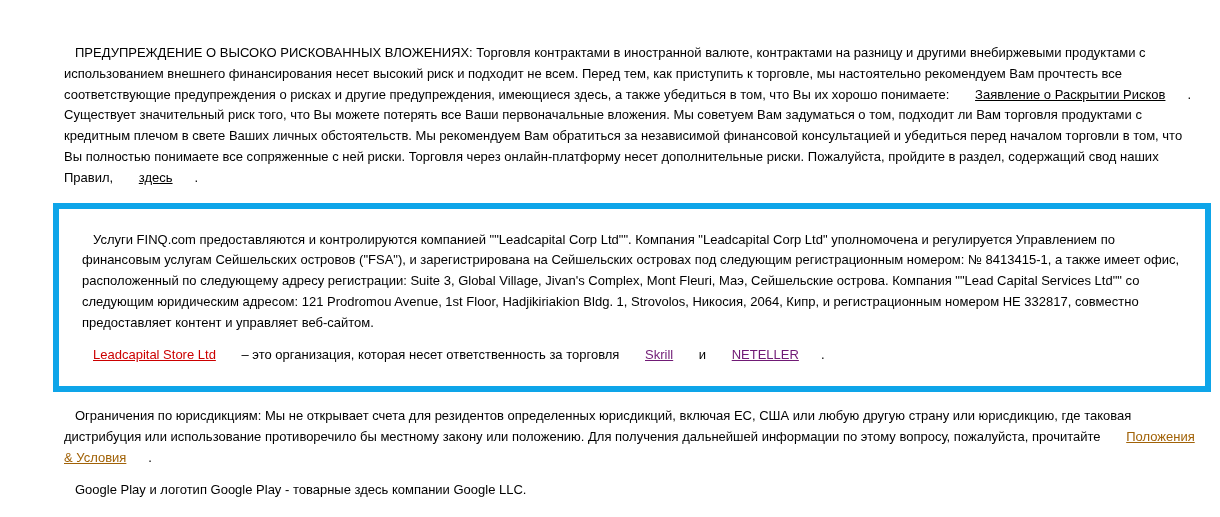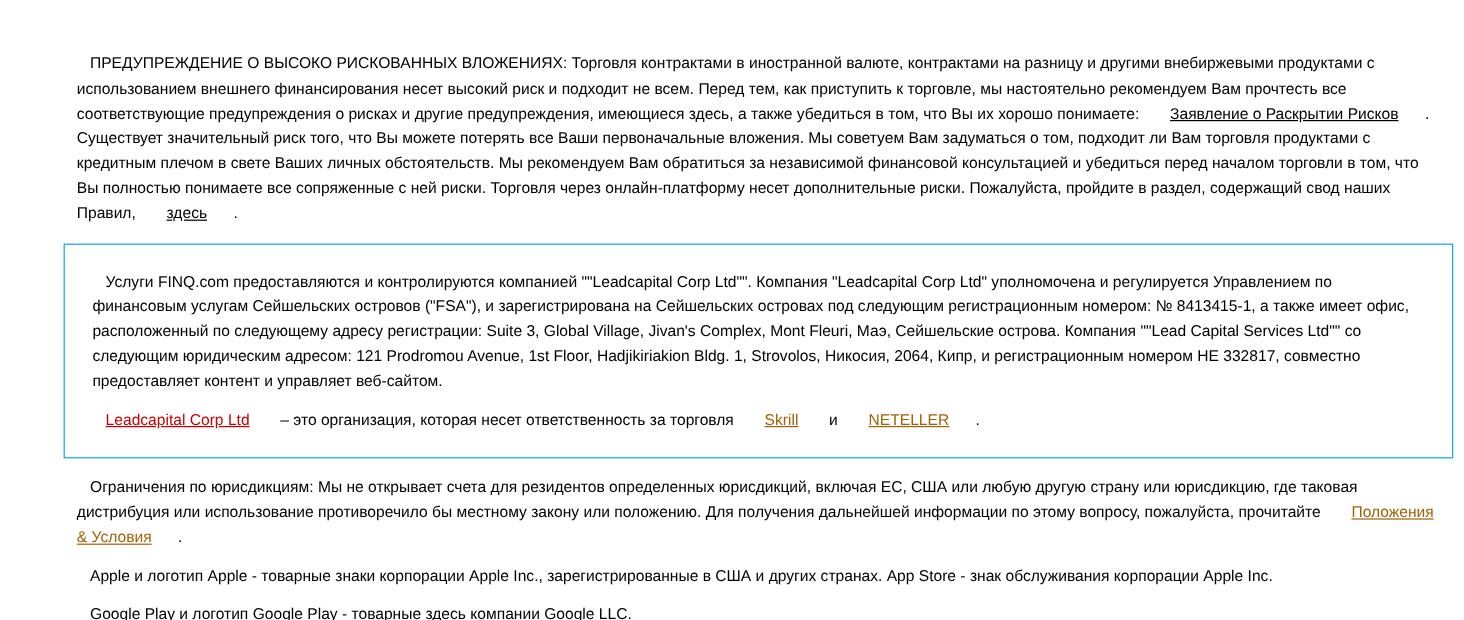--- a/index.html
+++ b/index.html
@@ -23,29 +23,29 @@
       margin-bottom: 14px;
       color: #000;
     }
 
     .warning-text a {
       color: #000;
       text-decoration: underline;
     }
 
     .bordered-box {
-      border: 1px solid #0ea5e9;
+      border: 6px solid #0ea5e9;
       padding: 10px 12px;
       margin-bottom: 14px;
       line-height: 1.6;
       color: #000;
     }
 
     .bordered-box a {
-      color: #a16207;
+      color: #701a75;
       text-decoration: underline;
     }
 
     .bordered-box .link-red {
       color: #cc0000;
       text-decoration: underline;
     }
 
     .jurisdiction-text {
       line-height: 1.6;
@@ -76,27 +76,24 @@
   <p class="warning-text">
     <span>ПРЕДУПРЕЖДЕНИЕ О ВЫСОКО РИСКОВАННЫХ ВЛОЖЕНИЯХ: Торговля контрактами в иностранной валюте, контрактами на разницу и другими внебиржевыми продуктами с использованием внешнего финансирования несет высокий риск и подходит не всем. Перед тем, как приступить к торговле, мы настоятельно рекомендуем Вам прочтесть все соответствующие предупреждения о рисках и другие предупреждения, имеющиеся здесь, а также убедиться в том, что Вы их хорошо понимаете: </span><a href="#">Заявление о Раскрытии Рисков</a><span>. Существует значительный риск того, что Вы можете потерять все Ваши первоначальные вложения. Мы советуем Вам задуматься о том, подходит ли Вам торговля продуктами с кредитным плечом в свете Ваших личных обстоятельств. Мы рекомендуем Вам обратиться за независимой финансовой консультацией и убедиться перед началом торговли в том, что Вы полностью понимаете все сопряженные с ней риски. Торговля через онлайн-платформу несет дополнительные риски. Пожалуйста, пройдите в раздел, содержащий свод наших Правил, </span><a href="#">здесь</a><span>.</span>
   </p>
 </div>
 
 <div class="bordered-box">
   <p>
     <span>Услуги FINQ.com предоставляются и контролируются компанией ""Leadcapital Corp Ltd"". Компания "Leadcapital Corp Ltd" уполномочена и регулируется Управлением по финансовым услугам Сейшельских островов ("FSA"), и зарегистрирована на Сейшельских островах под следующим регистрационным номером: № 8413415-1, а также имеет офис, расположенный по следующему адресу регистрации: Suite 3, Global Village, Jivan's Complex, Mont Fleuri, Маэ, Сейшельские острова. Компания ""Lead Capital Services Ltd"" со следующим юридическим адресом: 121 Prodromou Avenue, 1st Floor, Hadjikiriakion Bldg. 1, Strovolos, Никосия, 2064, Кипр, и регистрационным номером HE 332817, совместно предоставляет контент и управляет веб-сайтом.</span>
   </p>
   <p style="margin-top:4px;">
-    <a href="#" class="link-red">Leadcapital Corp Ltd</a><span> – это организация, которая несет ответственность за торговля </span><a href="#">Skrill</a><span> и </span><a href="#">NETELLER</a><span>.</span>
+    <a href="#" class="link-red">Leadcapital Store Ltd</a><span> – это организация, которая несет ответственность за торговля </span><a href="#">Skrill</a><span> и </span><a href="#">NETELLER</a><span>.</span>
   </p>
 </div>
 
 <div>
   <p class="jurisdiction-text">
     <span>Ограничения по юрисдикциям: Мы не открывает счета для резидентов определенных юрисдикций, включая ЕС, США или любую другую страну или юрисдикцию, где таковая дистрибуция или использование противоречило бы местному закону или положению. Для получения дальнейшей информации по этому вопросу, пожалуйста, прочитайте </span><a href="#">Положения &amp; Условия</a><span>.</span>
   </p>
-  <p class="apple-text">
-    <span>Apple и логотип Apple - товарные знаки корпорации Apple Inc., зарегистрированные в США и других странах. App Store - знак обслуживания корпорации Apple Inc.</span>
-  </p>
   <p class="google-text">
     <span>Google Play и логотип Google Play - товарные здесь компании Google LLC.</span>
   </p>
 </div>
 
 </body></html>

